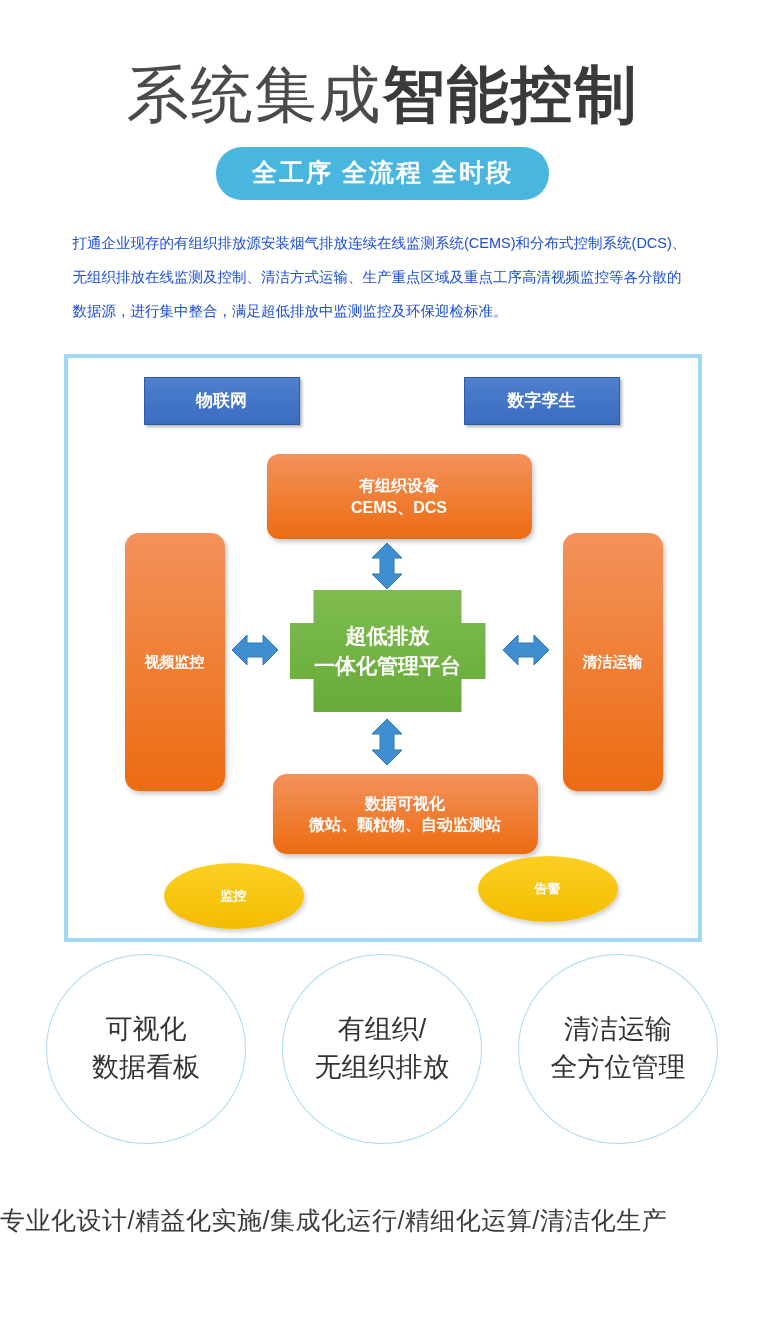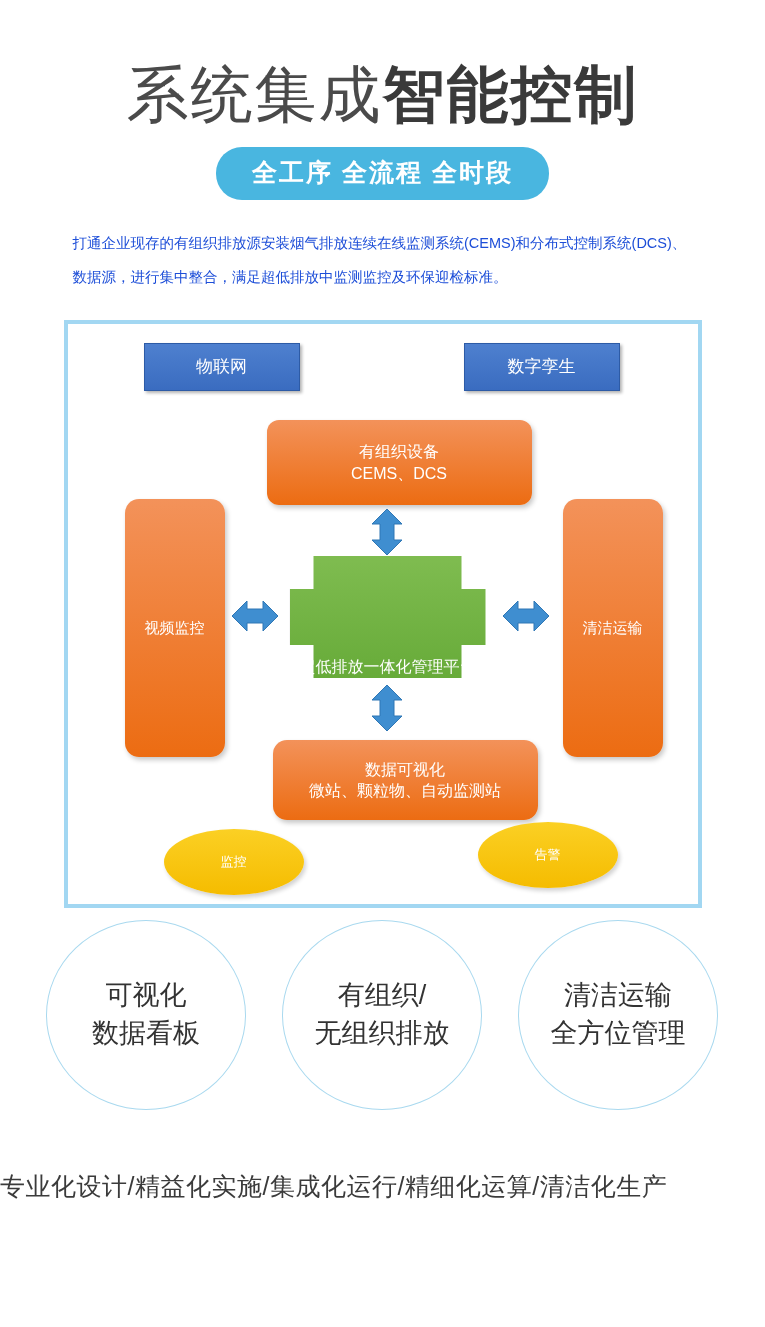--- a/index.html
+++ b/index.html
@@ -25,21 +25,21 @@
   }
 
   .lede{
     margin:26px auto 0;width:620px;text-align:left;
     font-size:14.5px;line-height:34px;color:#1d4ed8;
   }
 
   
   .diagram{
     position:relative;margin:26px auto 0;width:638px;height:588px;
-    border:4px solid #a2d7f2;background:#ffffff;box-sizing:border-box;
+    border:4px solid #a2d7f2;background:#ffffff;box-sizing:border-box;font-weight:bold;
   }
   .dg-inner{position:absolute;inset:0;}
 
   .box{position:absolute;box-sizing:border-box;display:flex;
        align-items:center;justify-content:center;text-align:center;
        color:#ffffff;line-height:1.35;}
 
   
   .blue{
     background:linear-gradient(180deg,#4e80cf 0%,#3a6cc0 100%);
@@ -68,23 +68,23 @@
   .green-shape{
     position:absolute;inset:0;
     background:linear-gradient(180deg,#7fbc50 0%,#67ab39 100%);
     filter:drop-shadow(2px 3px 4px rgba(0,0,0,0.22));
     clip-path:polygon(
       24px 0, 172px 0, 172px 33px, 196px 33px, 196px 89px,
       172px 89px, 172px 122px, 24px 122px, 24px 89px, 0 89px,
       0 33px, 24px 33px);
   }
   .green-label{
-    position:absolute;inset:0;display:flex;flex-direction:row;
-    align-items:flex-end;justify-content:center;color:#ffffff;
-    font-size:16px;line-height:1.45;text-align:center;
+    position:absolute;inset:0;display:flex;flex-direction:column;
+    align-items:center;justify-content:center;color:#ffffff;
+    font-size:21px;line-height:1.45;text-align:center;
   }
 
   
   .arrow{position:absolute;}
   .arrow svg{display:block;}
 
   
   .ellipse{
     position:absolute;border-radius:50%;
     background:linear-gradient(180deg,#fbd024 0%,#f5bc00 100%);
@@ -117,20 +117,21 @@
 
 <div class="hero">
   <div class="hero-title">
     <span class="light">系统集成</span><span class="bold">智能控制</span>
   </div>
   <div class="badge-wrap">
     <span class="badge">全工序 全流程 全时段</span>
   </div>
   <div class="lede">
     <div>打通企业现存的有组织排放源安装烟气排放连续在线监测系统(CEMS)和分布式控制系统(DCS)、</div>
+    <div>无组织排放在线监测及控制、清洁方式运输、生产重点区域及重点工序高清视频监控等各分散的</div>
     <div>数据源，进行集中整合，满足超低排放中监测监控及环保迎检标准。</div>
   </div>
 </div>
 
 <div class="diagram">
   <div class="dg-inner">
 
     <div class="box blue b1">物联网</div>
     <div class="box blue b3">数字孪生</div>
 

